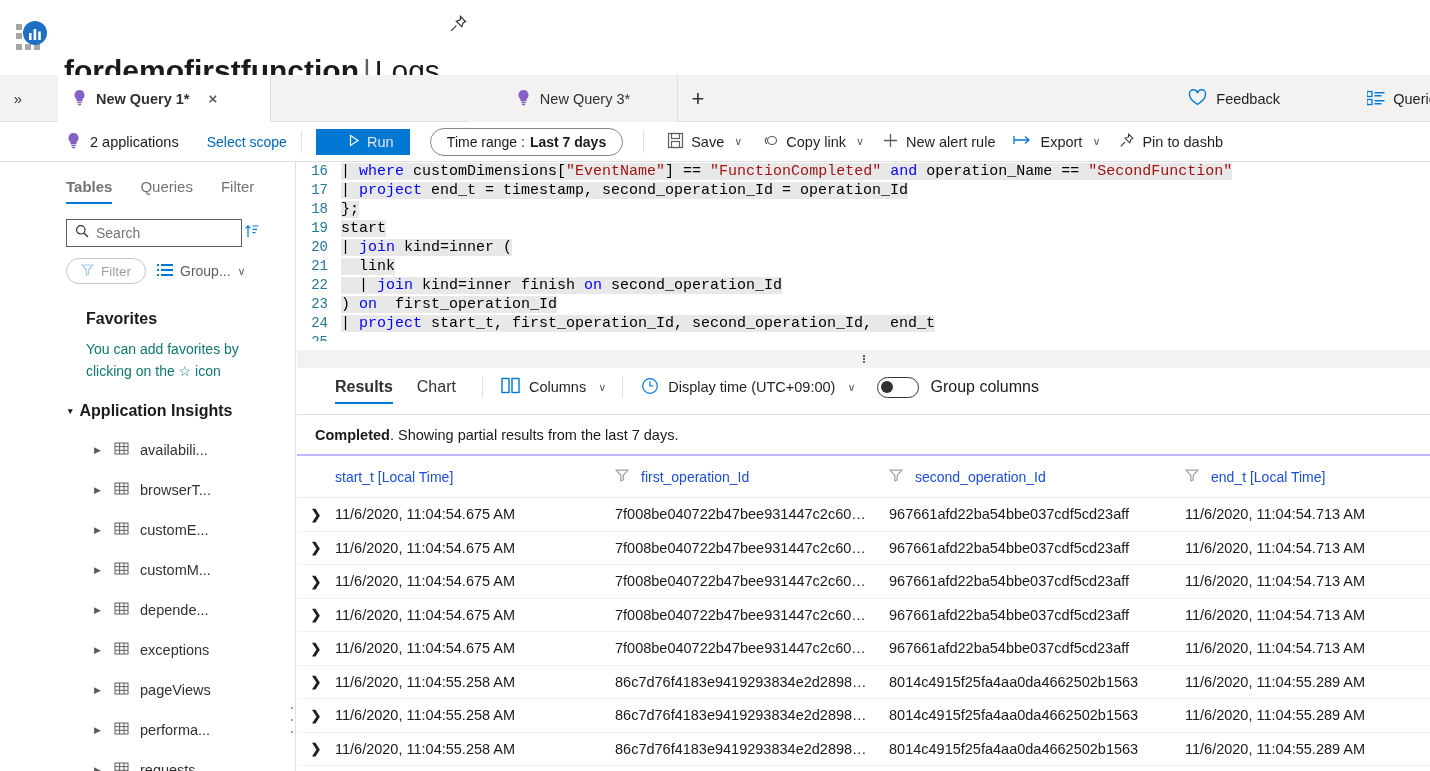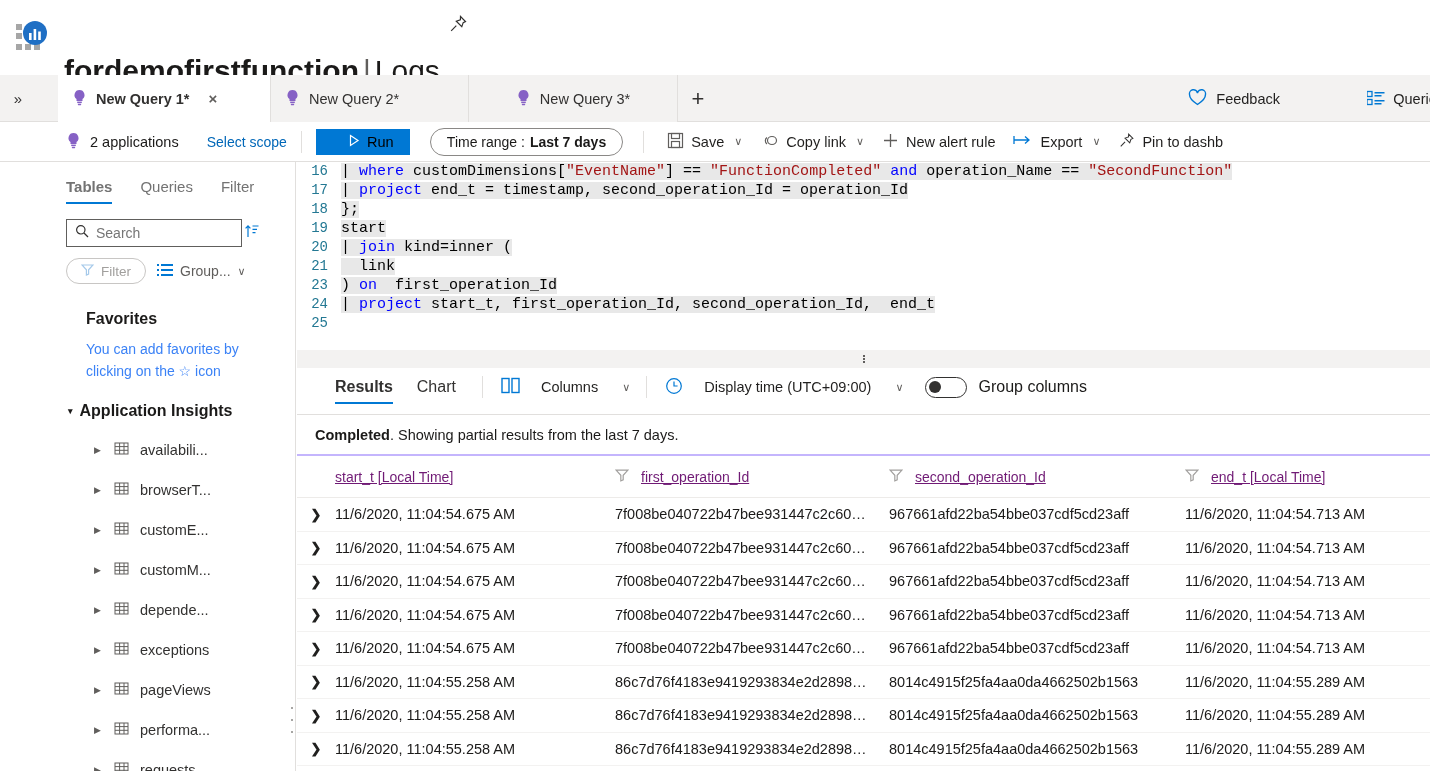--- a/index.html
+++ b/index.html
@@ -63,21 +63,21 @@
   
   #commandbar {
     position:absolute; left:0; top:122px; width:1430px; height:40px;
     background:#fff; border-bottom:1px solid #e1dfdd;
     display:flex; align-items:center;
   }
   #scope-group { display:flex; align-items:center; gap:9px; margin-left:66px; font-size:14.5px; }
   #select-scope-link { margin-left:28px; color:#0067b8; font-size:14px; cursor:pointer; }
   .cb-divider { width:1px; height:22px; background:#e1dfdd; margin:0 14px; }
   #run-button {
-    background:#0078d4; color:#000000; height:26px; min-width:94px;
+    background:#0078d4; color:#e5e5e5; height:26px; min-width:94px;
     display:flex; align-items:center; justify-content:center; gap:7px;
     font-size:14.5px; cursor:pointer; border:none;padding-left:16px;
   }
   #time-range-pill {
     margin-left:20px; height:28px; border:1px solid #8a8886; border-radius:14px;
     display:flex; align-items:center; padding:0 16px; gap:5px;
     font-size:14px; cursor:pointer; white-space:nowrap;
   }
   #time-range-pill .trval { font-weight:700; }
   .cb-item {
@@ -106,21 +106,21 @@
     border:none; outline:none; font-size:14px; color:#605e5c; width:135px;
     font-family:"Liberation Sans", sans-serif; background:transparent;
   }
   #filter-row { display:flex; align-items:center; gap:11px; margin:11px 0 0 66px; }
   #filter-chip {
     height:26px; border:1px solid #c8c6c4; border-radius:13px; padding:0 14px;
     display:flex; align-items:center; gap:7px; font-size:13.5px; color:#a19f9d; cursor:pointer;
   }
   #group-chip { display:flex; align-items:center; gap:7px; font-size:14px; color:#605e5c; cursor:pointer; }
   #favorites-title { margin:26px 0 0 86px; font-size:16px; font-weight:700; }
-  #favorites-hint { margin:10px 0 0 86px; font-size:14px; color:#3b82f6; line-height:22px; max-width:160px; }
+  #favorites-hint { margin:10px 0 0 86px; font-size:14px; color:#0f766e; line-height:22px; max-width:160px; }
   #ai-group { margin:20px 0 0 68px; display:flex; align-items:center; gap:7px; font-size:16px; font-weight:700; cursor:pointer;}
   #table-list { margin-top:10px; }
   .tbl-item {
     height:40px; display:flex; align-items:center; gap:11px; padding-left:94px;
     font-size:14.5px; color:#323130; cursor:pointer;
   }
   .tbl-arrow { color:#605e5c; font-size:9px; width:9px; }
   #lp-dragdots {
     position:absolute; left:289px; top:545px; width:6px; height:26px;
     display:flex; flex-direction:column; justify-content:space-between; align-items:center;
@@ -152,21 +152,21 @@
   }
   #splitter i { width:2px; height:2px; background:#605e5c; box-shadow:0 3px 0 #605e5c, 0 -3px 0 #605e5c; }
 
   
   #results { position:absolute; left:297px; top:368px; width:1163px; height:403px; background:#fff; }
   #results-toolbar { height:46px; display:flex; align-items:center; padding-left:38px; }
   .res-tab { position:relative; font-size:16px; color:#323130; cursor:pointer; padding-bottom:8px; margin-right:24px; }
   .res-tab.active { font-weight:700; }
   .res-tab.active::after { content:""; position:absolute; left:0; right:0; bottom:0; height:2.5px; background:#0078d4; }
   .res-divider { width:1px; height:22px; background:#e1dfdd; margin:0 18px 8px 2px; }
-  .res-item { display:flex; align-items:center; gap:21px; font-size:14.5px; color:#201f1e; cursor:pointer; margin-bottom:8px; white-space:nowrap;justify-content:space-between;}
+  .res-item { display:flex; align-items:center; gap:9px; font-size:14.5px; color:#201f1e; cursor:pointer; margin-bottom:8px; white-space:nowrap;justify-content:space-between;}
   .res-item .caret { font-size:11px; color:#605e5c; margin-left:3px; }
   #toggle-group { display:flex; align-items:center; gap:11px; margin:0 0 8px 22px; }
   #group-toggle {
     width:42px; height:21px; border-radius:11px; border:1.6px solid #323130;
     background:#fff; position:relative; cursor:pointer;
   }
   #group-toggle .knob {
     position:absolute; left:3px; top:3px; width:12px; height:12px; border-radius:50%; background:#323130;
   }
   #status-bar {
@@ -176,21 +176,21 @@
   #status-bar .bold { font-weight:700; }
   #timer-area {
     position:absolute; right:-2px; top:0; height:42px; display:flex; align-items:center; gap:7px;
     font-size:14px; color:#323130; white-space:nowrap;
   }
 
   
   #resgrid { width:1133px; }
   #grid-head {
     height:42px; display:flex; align-items:center; border-bottom:1px solid #edebe9;
-    font-size:14px; color:#701a75;text-decoration:underline;
+    font-size:14px; color:#1d4ed8;
   }
   .gh { display:flex; align-items:center; gap:12px; }
   .grow {
     height:33.5px; display:flex; align-items:center;
     border-bottom:1px solid #f3f2f1; font-size:14.5px; color:#1b1a19;
   }
   .cell-exp { width:38px; text-align:center; color:#201f1e; font-size:13px; font-weight:700; cursor:pointer; }
   .cell-a { width:280px; }
   .cell-b { width:274px; padding-right:8px; }
   .cell-c { width:296px; }
@@ -235,30 +235,20 @@
       <svg width="15" height="17" viewBox="0 0 15 17">
           <path d="M7.5 1a5 5 0 0 0-3 9v2h6v-2a5 5 0 0 0-3-9z" fill="#8661c5"></path>
           <rect x="5.2" y="12.6" width="4.6" height="1.5" fill="#8661c5"></rect>
           <rect x="5.8" y="14.8" width="3.4" height="1.4" rx=".6" fill="#8661c5"></rect>
         </svg>
     </span>
     <span>New Query 1*</span>
     <span class="tabclose">×</span>
   </div>
 
-  <div class="qtab" style="left:271px; width:198px;">
-    <span class="bulb">
-      <svg width="15" height="17" viewBox="0 0 15 17">
-          <path d="M7.5 1a5 5 0 0 0-3 9v2h6v-2a5 5 0 0 0-3-9z" fill="#8661c5"></path>
-          <rect x="5.2" y="12.6" width="4.6" height="1.5" fill="#8661c5"></rect>
-          <rect x="5.8" y="14.8" width="3.4" height="1.4" rx=".6" fill="#8661c5"></rect>
-        </svg>
-    </span>
-    <span>New Query 2*</span>
-  </div>
 
   <div class="qtab" style="left:469px; width:209px;justify-content:center;">
     <span class="bulb">
       <svg width="15" height="17" viewBox="0 0 15 17">
           <path d="M7.5 1a5 5 0 0 0-3 9v2h6v-2a5 5 0 0 0-3-9z" fill="#8661c5"></path>
           <rect x="5.2" y="12.6" width="4.6" height="1.5" fill="#8661c5"></rect>
           <rect x="5.8" y="14.8" width="3.4" height="1.4" rx=".6" fill="#8661c5"></rect>
         </svg>
     </span>
     <span>New Query 3*</span>
@@ -533,20 +523,24 @@
   </div>
   <div class="code-line">
     <span class="ln">20</span>
     <span class="code"><span class="hl">| <span class="kw">join</span> kind=inner (</span></span>
   </div>
   <div class="code-line">
     <span class="ln">21</span>
     <span class="code"><span class="hl">  link</span></span>
   </div>
   <div class="code-line">
+    <span class="ln">22</span>
+    <span class="code"><span class="hl">  | <span class="kw">join</span> kind=inner finish <span class="kw">on</span> second_operation_Id</span></span>
+  </div>
+  <div class="code-line">
     <span class="ln">23</span>
     <span class="code"><span class="hl">) <span class="kw">on</span>  first_operation_Id</span></span>
   </div>
   <div class="code-line">
     <span class="ln">24</span>
     <span class="code"><span class="hl">| <span class="kw">project</span> start_t, first_operation_Id, second_operation_Id,  end_t</span></span>
   </div>
   <div class="code-line">
     <span class="ln">25</span>
     <span class="code"></span>

